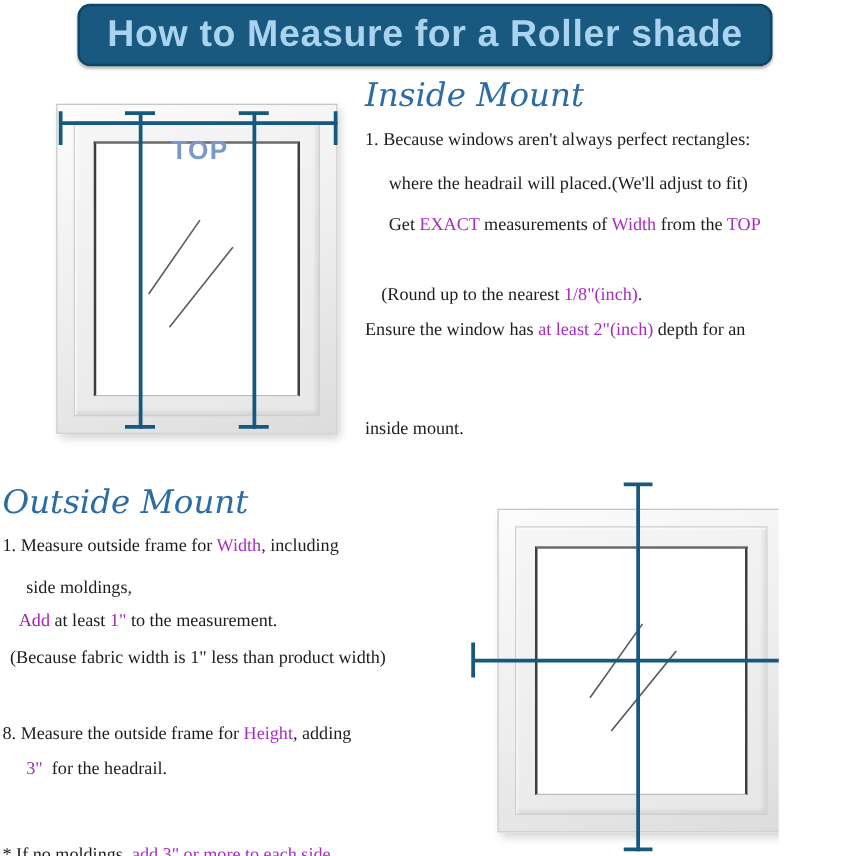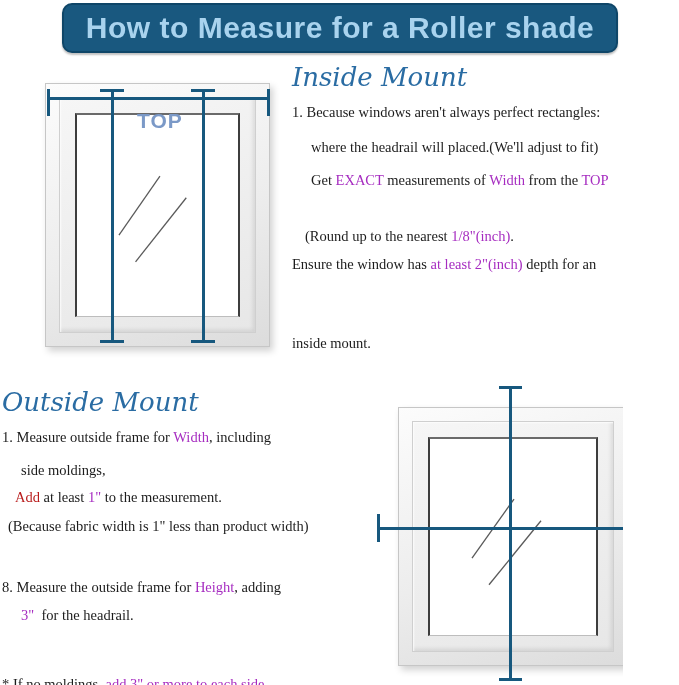--- a/index.html
+++ b/index.html
@@ -113,21 +113,21 @@
       <div class="rich-line ind3"><span>Get </span><span style="color: rgb(166, 44, 192);">EXACT</span><span> measurements of </span><span style="color: rgb(166, 44, 192);">Width</span><span> from the </span><span style="color: rgb(166, 44, 192);">TOP</span></div>
       <div class="rich-line ind2"><span>(Round up to the nearest </span><span style="color: rgb(166, 44, 192);">1/8"(inch)</span><span>.</span></div>
       <div class="rich-line ind0"><span>Ensure the window has </span><span style="color: rgb(166, 44, 192);">at least 2"(inch)</span><span> depth for an</span></div>
       <div class="rich-line ind0"><span>inside mount.</span></div>
     </div>
 
   <div class="section-heading" id="outside-heading">Outside Mount</div>
   <div class="lines" id="outside-lines">
       <div class="rich-line ind0"><span>1. Measure outside frame for </span><span style="color: rgb(166, 44, 192);">Width</span><span>, including</span></div>
       <div class="rich-line ind3"><span>side moldings,</span></div>
-      <div class="rich-line ind2"><span style="color: #b91c1c;">Add</span><span> at least </span><span style="color: rgb(166, 44, 192);">1"</span><span> to the measurement.</span></div>
+      <div class="rich-line ind2"><span style="color: #a21caf;">Add</span><span> at least </span><span style="color: rgb(166, 44, 192);">1"</span><span> to the measurement.</span></div>
       <div class="rich-line ind1"><span>(Because fabric width is 1" less than product width)</span></div>
       <div class="rich-line ind0"><span>8. Measure the outside frame for </span><span style="color: rgb(166, 44, 192);">Height</span><span>, adding</span></div>
       <div class="rich-line ind3"><span style="color: rgb(166, 44, 192);">3"</span><span>&nbsp; for the headrail.</span></div>
       <div class="rich-line ind0"><span>* If no moldings, </span><span style="color: rgb(166, 44, 192);">add 3" or more to each side.</span></div>
     </div>
 
   <div class="window" id="win2">
     <div class="frame-outer">
       <div class="frame-mid">
         <div class="glass">

